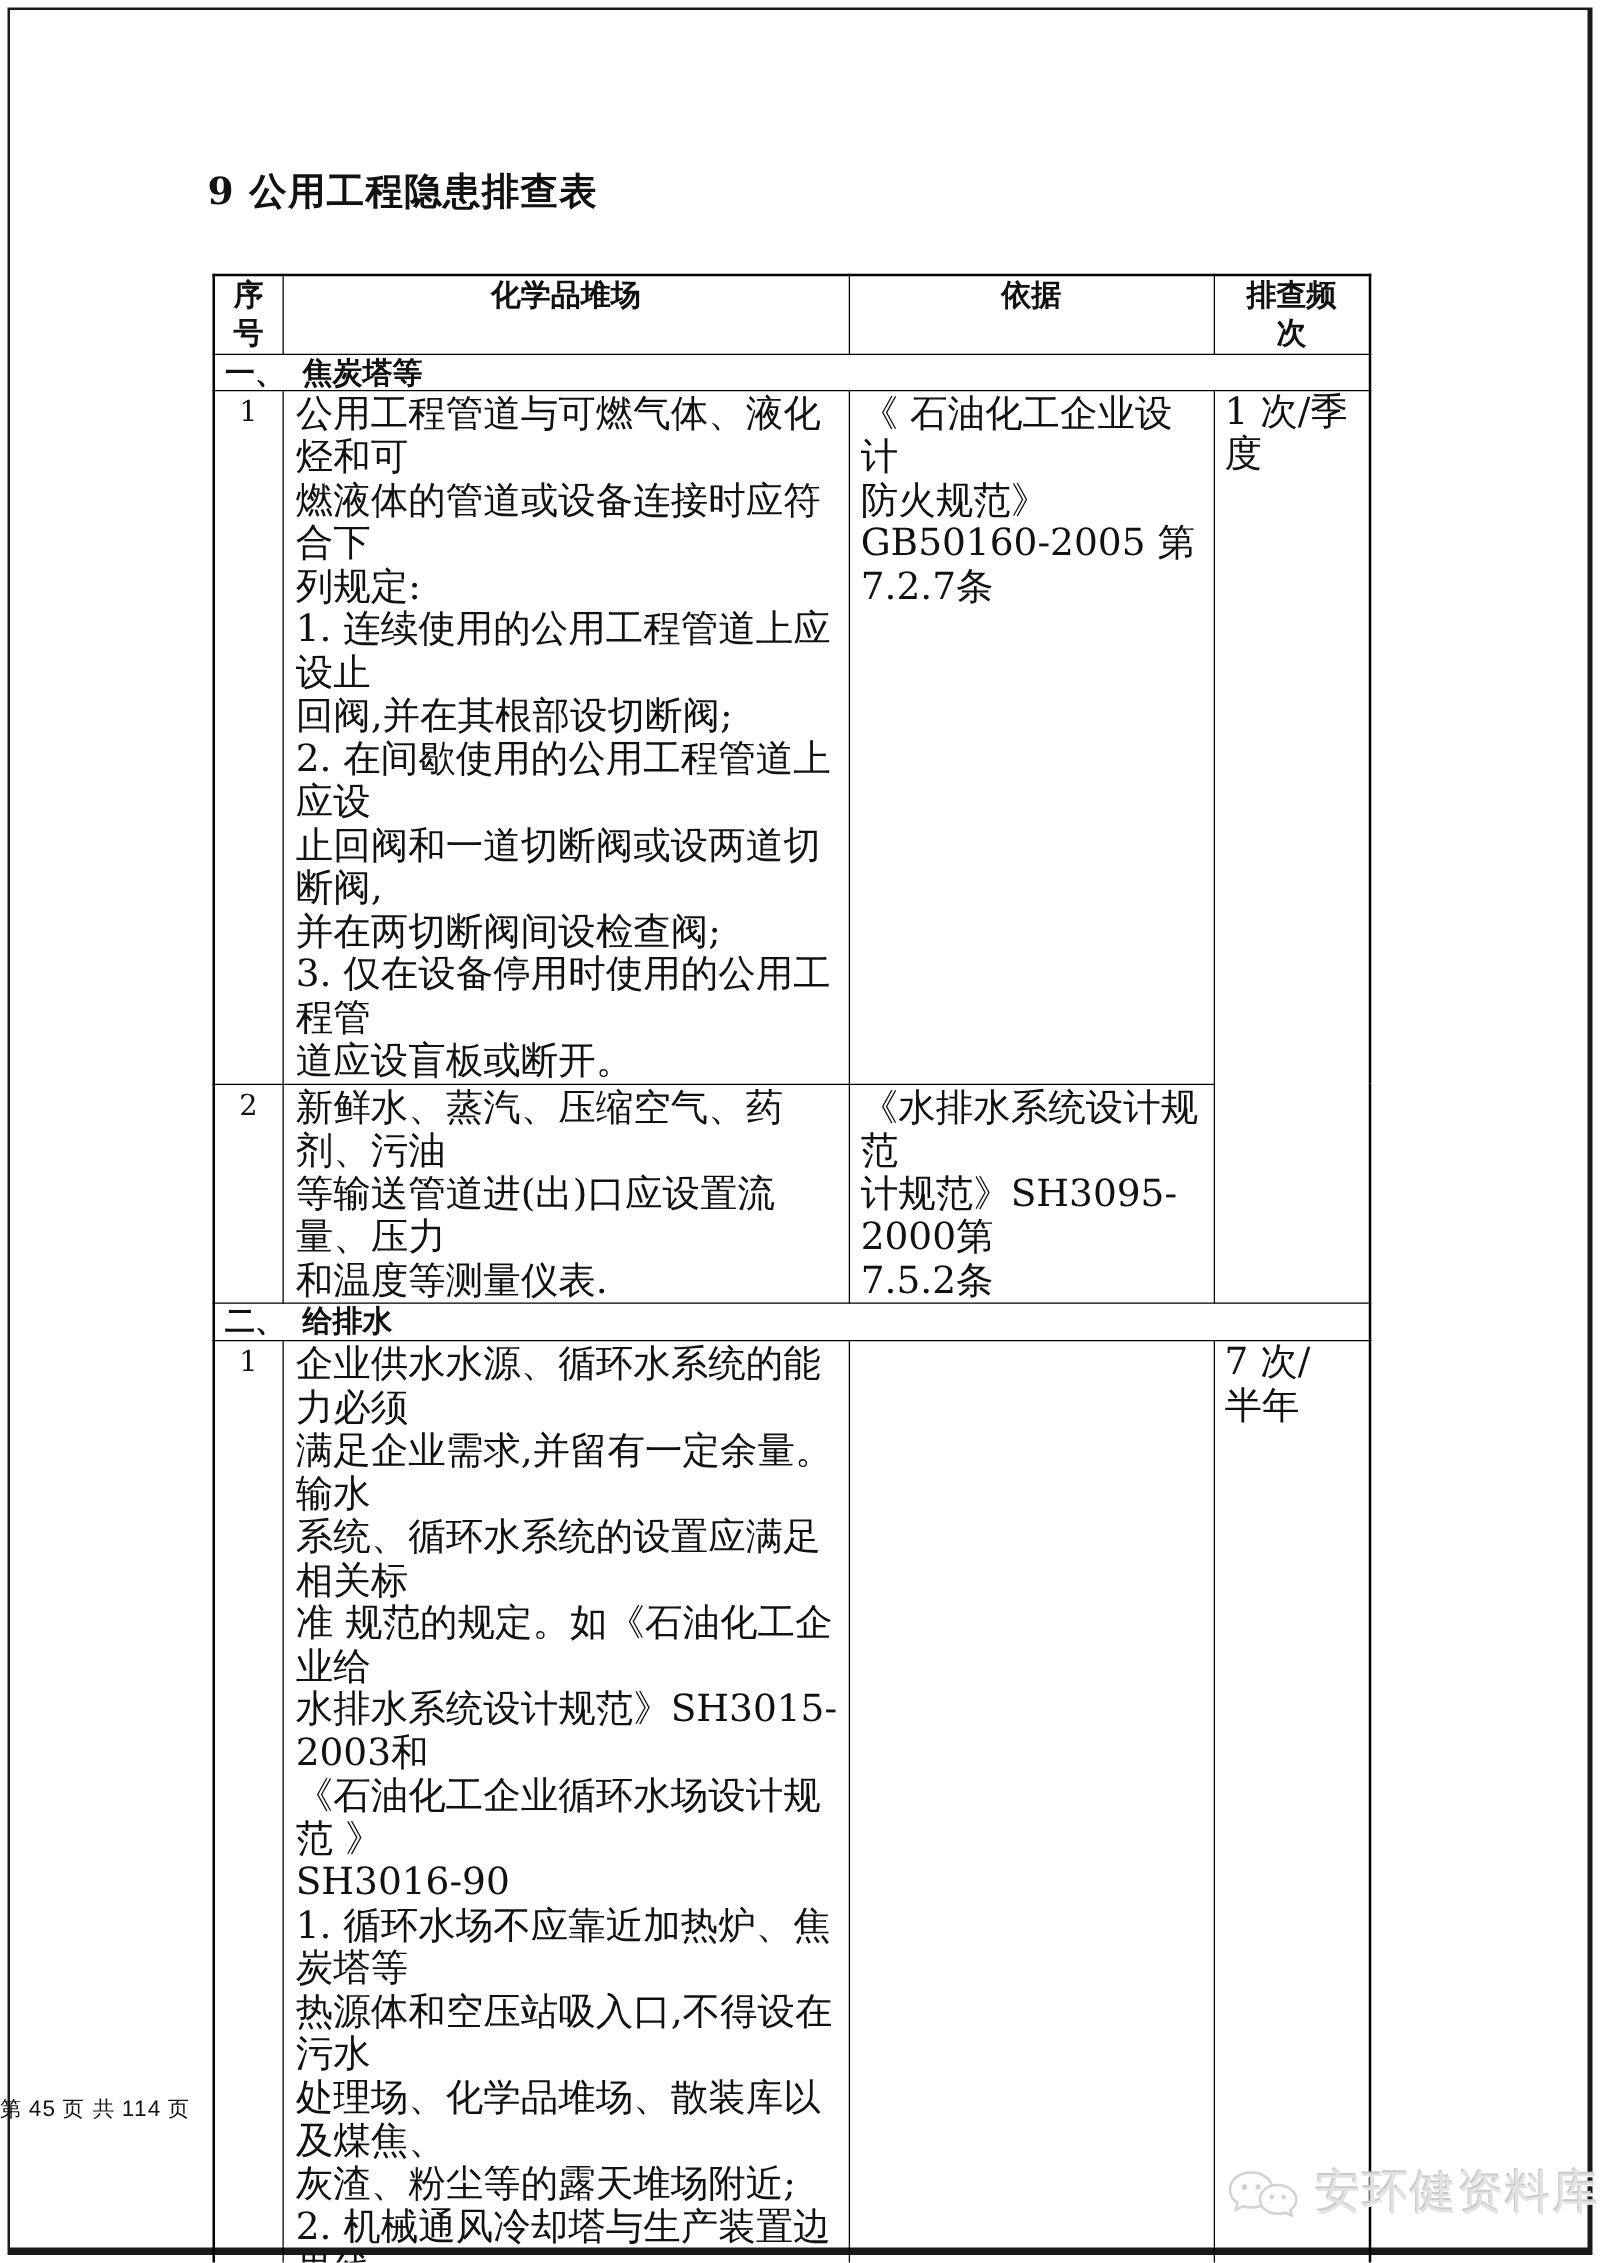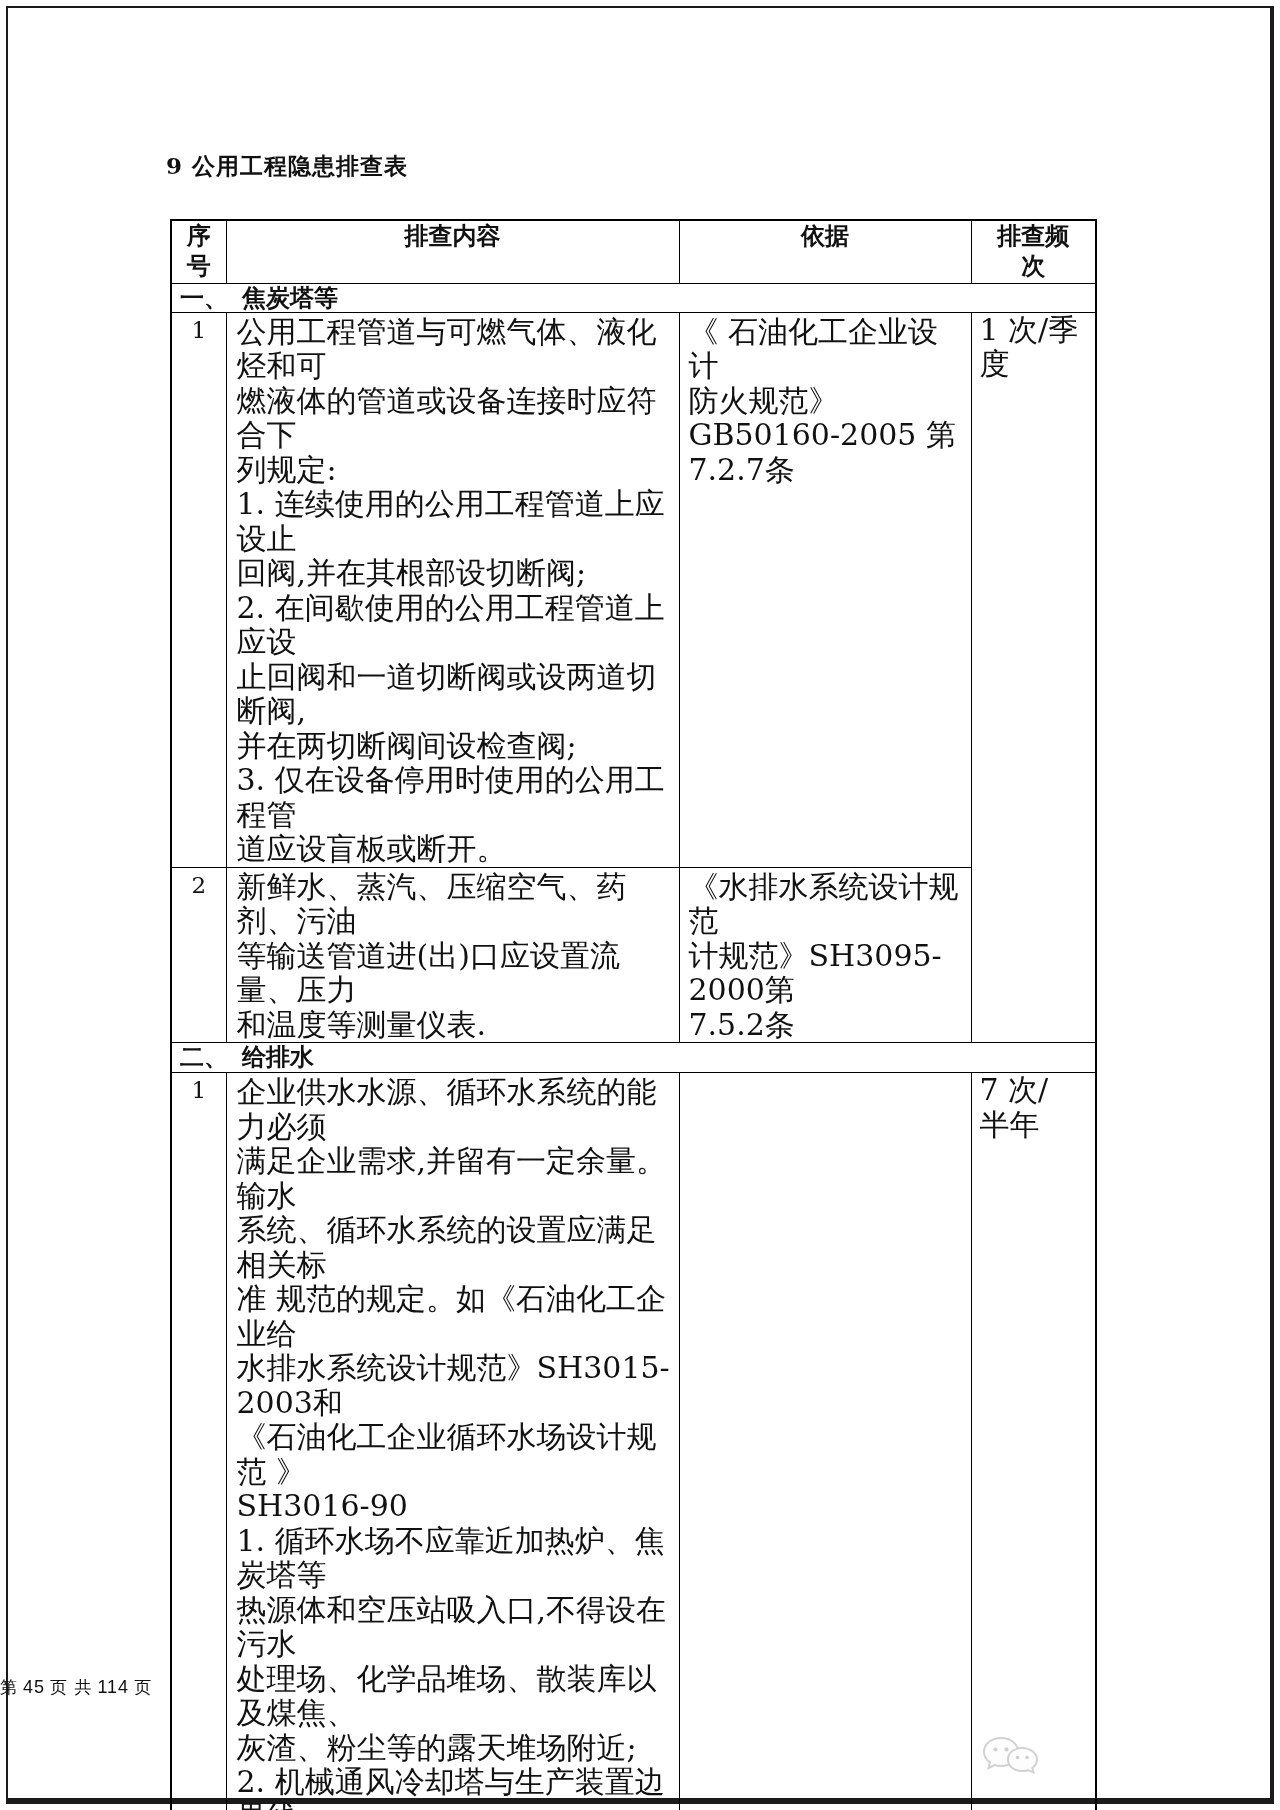--- a/index.html
+++ b/index.html
@@ -6,22 +6,22 @@
   body{
     width:1280px;height:1810px;position:relative;background:#ffffff;
     font-family:"DejaVu Serif","Liberation Serif",serif;color:#111;
     overflow:hidden;
   }
   .page-frame{
     position:absolute;inset:6px;border:2px solid #1a1a1a;
     border-right-width:4px;border-bottom-width:6px;pointer-events:none;
   }
   .doc-title{
-    position:absolute;left:166px;top:151px;
-    font-size:23px;font-weight:bold;letter-spacing:1px;white-space:pre;
+    position:absolute;left:166px;top:133px;
+    font-size:30px;font-weight:bold;letter-spacing:1px;white-space:pre;
   }
   table.inspection-table{
     position:absolute;left:170px;top:219px;width:925px;
     border-collapse:collapse;table-layout:fixed;
     border:2px solid #000;
   }
   table.inspection-table td{border:1px solid #000;padding:0;vertical-align:top;}
   td.header-cell{
     vertical-align:middle;text-align:center;font-weight:bold;
     font-size:24px;line-height:30px;white-space:pre-wrap;
@@ -70,21 +70,21 @@
     <col style="width:55px">
       <col style="width:453px">
       <col style="width:292px">
       <col style="width:125px">
   </colgroup>
 
   <tbody>
       <tr style="height:63px">
     <td class="header-cell">序
 号</td>
-    <td class="header-cell">排查内容</td>
+    <td class="header-cell">化学品堆场</td>
     <td class="header-cell">依据</td>
     <td class="header-cell">排查频
 次</td>
   </tr>
 
   <tr style="height:29px">
     <td colspan="4">
       <div class="section-label">
         <span>一、</span>
         <span>焦炭塔等</span>
@@ -198,13 +198,14 @@
       <path d="M21 10 C11 10 4 16 4 24 C4 28.5 6.5 32 10 34.5 L8.5 40 L14.5 37 C16.5 37.6 18.7 38 21 38 C31 38 38 32 38 24 C38 16 31 10 21 10 Z"></path>
       <path d="M42 20 C50 20 57 25 57 31.5 C57 35 55 38 52.3 40 L53.5 44.5 L48.5 42.2 C46.5 42.8 44.3 43 42 43 C34 43 28 38 28 31.5 C28 25 34 20 42 20 Z"></path>
     </g>
     <g fill="#cfcfcf">
       <circle cx="15.5" cy="21.5" r="2.1"></circle>
       <circle cx="26.5" cy="21.5" r="2.1"></circle>
       <circle cx="37.5" cy="29.5" r="1.8"></circle>
       <circle cx="47.0" cy="29.5" r="1.8"></circle>
     </g>
   </svg>
+  <span class="watermark-text">安环健资料库</span>
 </div>
 
 </body></html>

